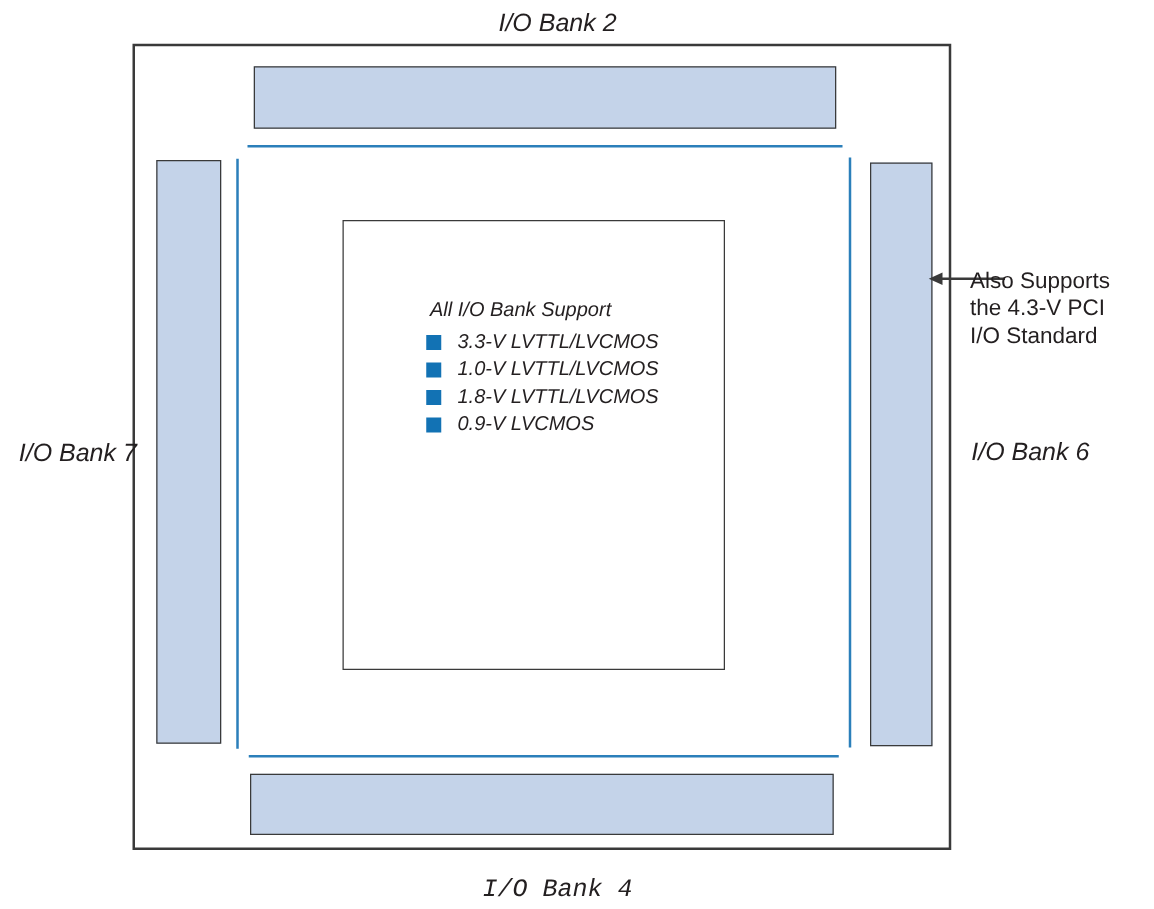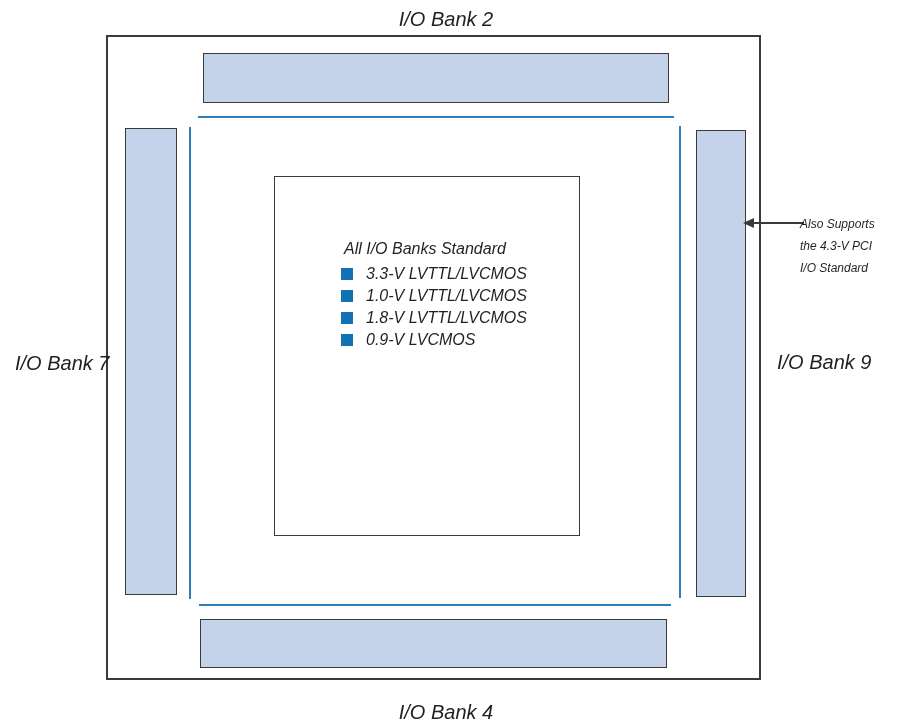--- a/index.html
+++ b/index.html
@@ -76,27 +76,26 @@
     background: var(--bullet);
     flex: 0 0 auto;
   }
   .io-item-text {
     font-style: italic;
     font-size: 16px;
     color: var(--text);
     white-space: nowrap;
   }
   .label-bank2 { left: 376px; top: 8px;   width: 140px; text-align: center; }
-  .label-bank4 { left: 376px; top: 701px; width: 140px; text-align: center; }
+  .label-bank4 { left: 376px; top: 701px; width: 140px; text-align: center; font-family: Liberation Mono, monospace; }
   .label-bank1 { left: 15px;  top: 352px; }
   .label-bank3 { left: 777px; top: 351px; }
   .annotation-text {
-    left: 800px; top: 213px;
-    font-style: italic;
-    font-size: 12px;
+    left: 776px; top: 213px;
+    font-size: 18px;
     line-height: 22px;
     color: var(--text);
     white-space: nowrap;
   }
   .arrow-line {
     left: 752px; top: 222px;
     width: 52px; height: 1.5px;
     background: var(--bank_border);
   }
   .arrow-head {
@@ -120,21 +119,21 @@
   <div class="abs bank right"></div>
 
   <div class="abs blue-line h bl-top"></div>
   <div class="abs blue-line h bl-bottom"></div>
   <div class="abs blue-line v bl-left"></div>
   <div class="abs blue-line v bl-right"></div>
 
   <div class="abs core-region"></div>
 
   <div class="abs core-text">
-    <div class="core-title">All I/O Banks Standard</div>
+    <div class="core-title">All I/O Bank Support</div>
     <div class="io-item">
       <span class="bullet-square"></span>
       <span class="io-item-text">3.3-V LVTTL/LVCMOS</span>
     </div>
     <div class="io-item">
       <span class="bullet-square"></span>
       <span class="io-item-text">1.0-V LVTTL/LVCMOS</span>
     </div>
     <div class="io-item">
       <span class="bullet-square"></span>
@@ -142,21 +141,21 @@
     </div>
     <div class="io-item">
       <span class="bullet-square"></span>
       <span class="io-item-text">0.9-V LVCMOS</span>
     </div>
   </div>
 
   <div class="abs label label-bank2">I/O Bank 2</div>
   <div class="abs label label-bank4">I/O Bank 4</div>
   <div class="abs label label-bank1">I/O Bank 7</div>
-  <div class="abs label label-bank3">I/O Bank 9</div>
+  <div class="abs label label-bank3">I/O Bank 6</div>
 
   <div class="abs arrow-line"></div>
   <div class="abs arrow-head"></div>
   <div class="abs annotation-text">
     <div>Also Supports</div>
     <div>the 4.3-V PCI</div>
     <div>I/O Standard</div>
   </div>
 
 </div>

